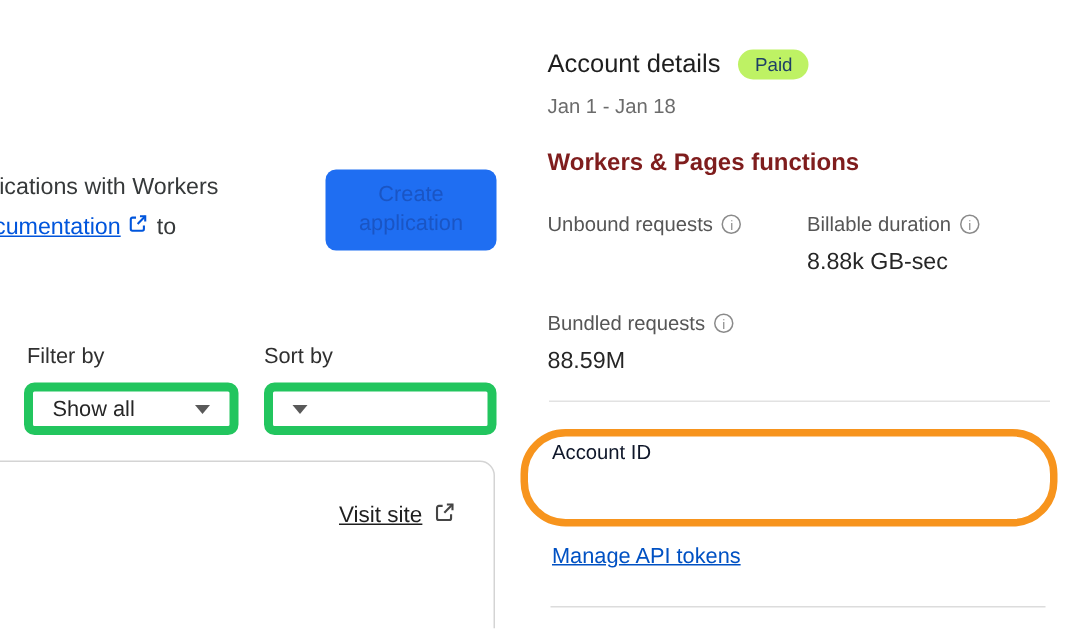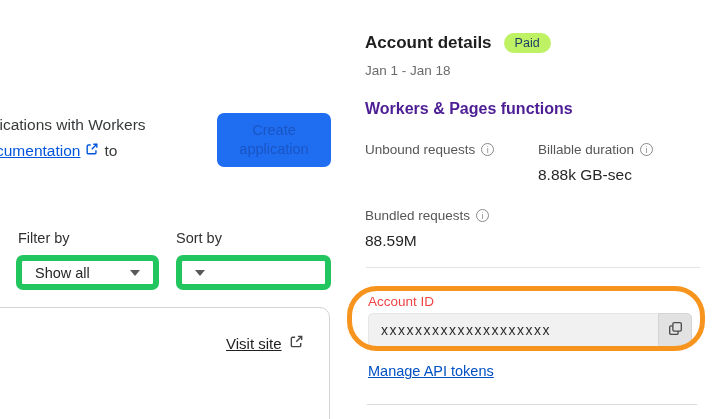--- a/index.html
+++ b/index.html
@@ -43,46 +43,46 @@
   }
   .visit-site {
     position:absolute; left:245px; top:26px; font-size:15px; color:#1f1f1f;
     text-decoration:underline; display:flex; align-items:center; gap:7px;
     cursor:pointer; white-space:nowrap;
   }
   
   .acct-title-row {
     position:absolute; left:365px; top:33px; display:flex; align-items:center; gap:12px;
   }
-  .acct-title { font-size:17px; font-weight:bold; color:#1e1e1e; }
+  .acct-title { font-size:17px; font-weight:normal; color:#1e1e1e; }
   .plan-badge {
     background:#bef264; color:#1e3f66; font-size:12.5px;
     padding:3px 11px; border-radius:12px;
   }
   .date-range { position:absolute; left:365px; top:63px; font-size:13.5px; color:#6b6b6b; }
   .section-title {
-    position:absolute; left:365px; top:100px; font-size:16px; font-weight:bold; color:#4c1d95;
+    position:absolute; left:365px; top:100px; font-size:16px; font-weight:bold; color:#7f1d1d;
   }
   .stat { position:absolute; }
   .stat-label {
     font-size:13.5px; color:#565656; display:flex; align-items:center; gap:6px;
     white-space:nowrap;
   }
   .info-icon {
     display:inline-flex; align-items:center; justify-content:center;
     width:13px; height:13px; border:1px solid #8a8a8a; border-radius:50%;
     font-size:9px; color:#8a8a8a; font-style:normal; cursor:pointer;
   }
   .stat-value { margin-top:9px; font-size:15.5px; color:#262626; }
   .divider { position:absolute; height:1px; background:#e2e2e2; }
   .annotation-ring {
     position:absolute; left:347px; top:286px; width:358px; height:65px;
     border:5px solid #f7941d; border-radius:30px; pointer-events:none;
   }
-  .acct-id-label { position:absolute; left:368px; top:294px; font-size:13.5px; color:#ef4444; }
+  .acct-id-label { position:absolute; left:368px; top:294px; font-size:13.5px; color:#0f172a; }
   .acct-id-group { position:absolute; left:368px; top:313px; width:324px; height:34px; display:flex; }
   .acct-id-input {
     flex:1; min-width:0; background:#f1f1f1; border:1px solid #e6e6e6; border-right:none;
     border-radius:5px 0 0 5px; padding:0 12px; font-family:inherit;
     font-size:14px; letter-spacing:1.5px; color:#2e2e2e; outline:none;
   }
   .copy-btn {
     width:34px; background:#e2e2e2; border:1px solid #d4d4d4;
     border-radius:0 5px 5px 0; display:flex; align-items:center;
     justify-content:center; cursor:pointer;
@@ -162,31 +162,20 @@
     <div class="stat-label">
       <span>Bundled requests</span>
       <span class="info-icon">i</span>
     </div>
     <div class="stat-value">88.59M</div>
   </div>
 
   <div class="divider" style="left:366px; top:267px; width:334px;"></div>
 
   <div class="acct-id-label">Account ID</div>
-  <div class="acct-id-group">
-    <input class="acct-id-input" readonly="" value="xxxxxxxxxxxxxxxxxxxx" style="">
-    <div class="copy-btn">
-      <span>
-        <svg width="15" height="15" viewBox="0 0 16 16" fill="none" stroke="#4a4a4a" stroke-width="1.4">
-          <rect x="5.2" y="1.8" width="9" height="9" rx="1.4"></rect>
-          <path d="M10.8 11v1.8a1.4 1.4 0 0 1-1.4 1.4H3.2a1.4 1.4 0 0 1-1.4-1.4V6.6a1.4 1.4 0 0 1 1.4-1.4H5"></path>
-        </svg>
-      </span>
-    </div>
-  </div>
 
   <a class="manage-link">Manage API tokens</a>
 
   <div class="divider" style="left:367px; top:404px; width:330px; background:#dcdcdc;"></div>
 
   <div class="annotation-ring"></div>
 
 </div>
 
 </body></html>

